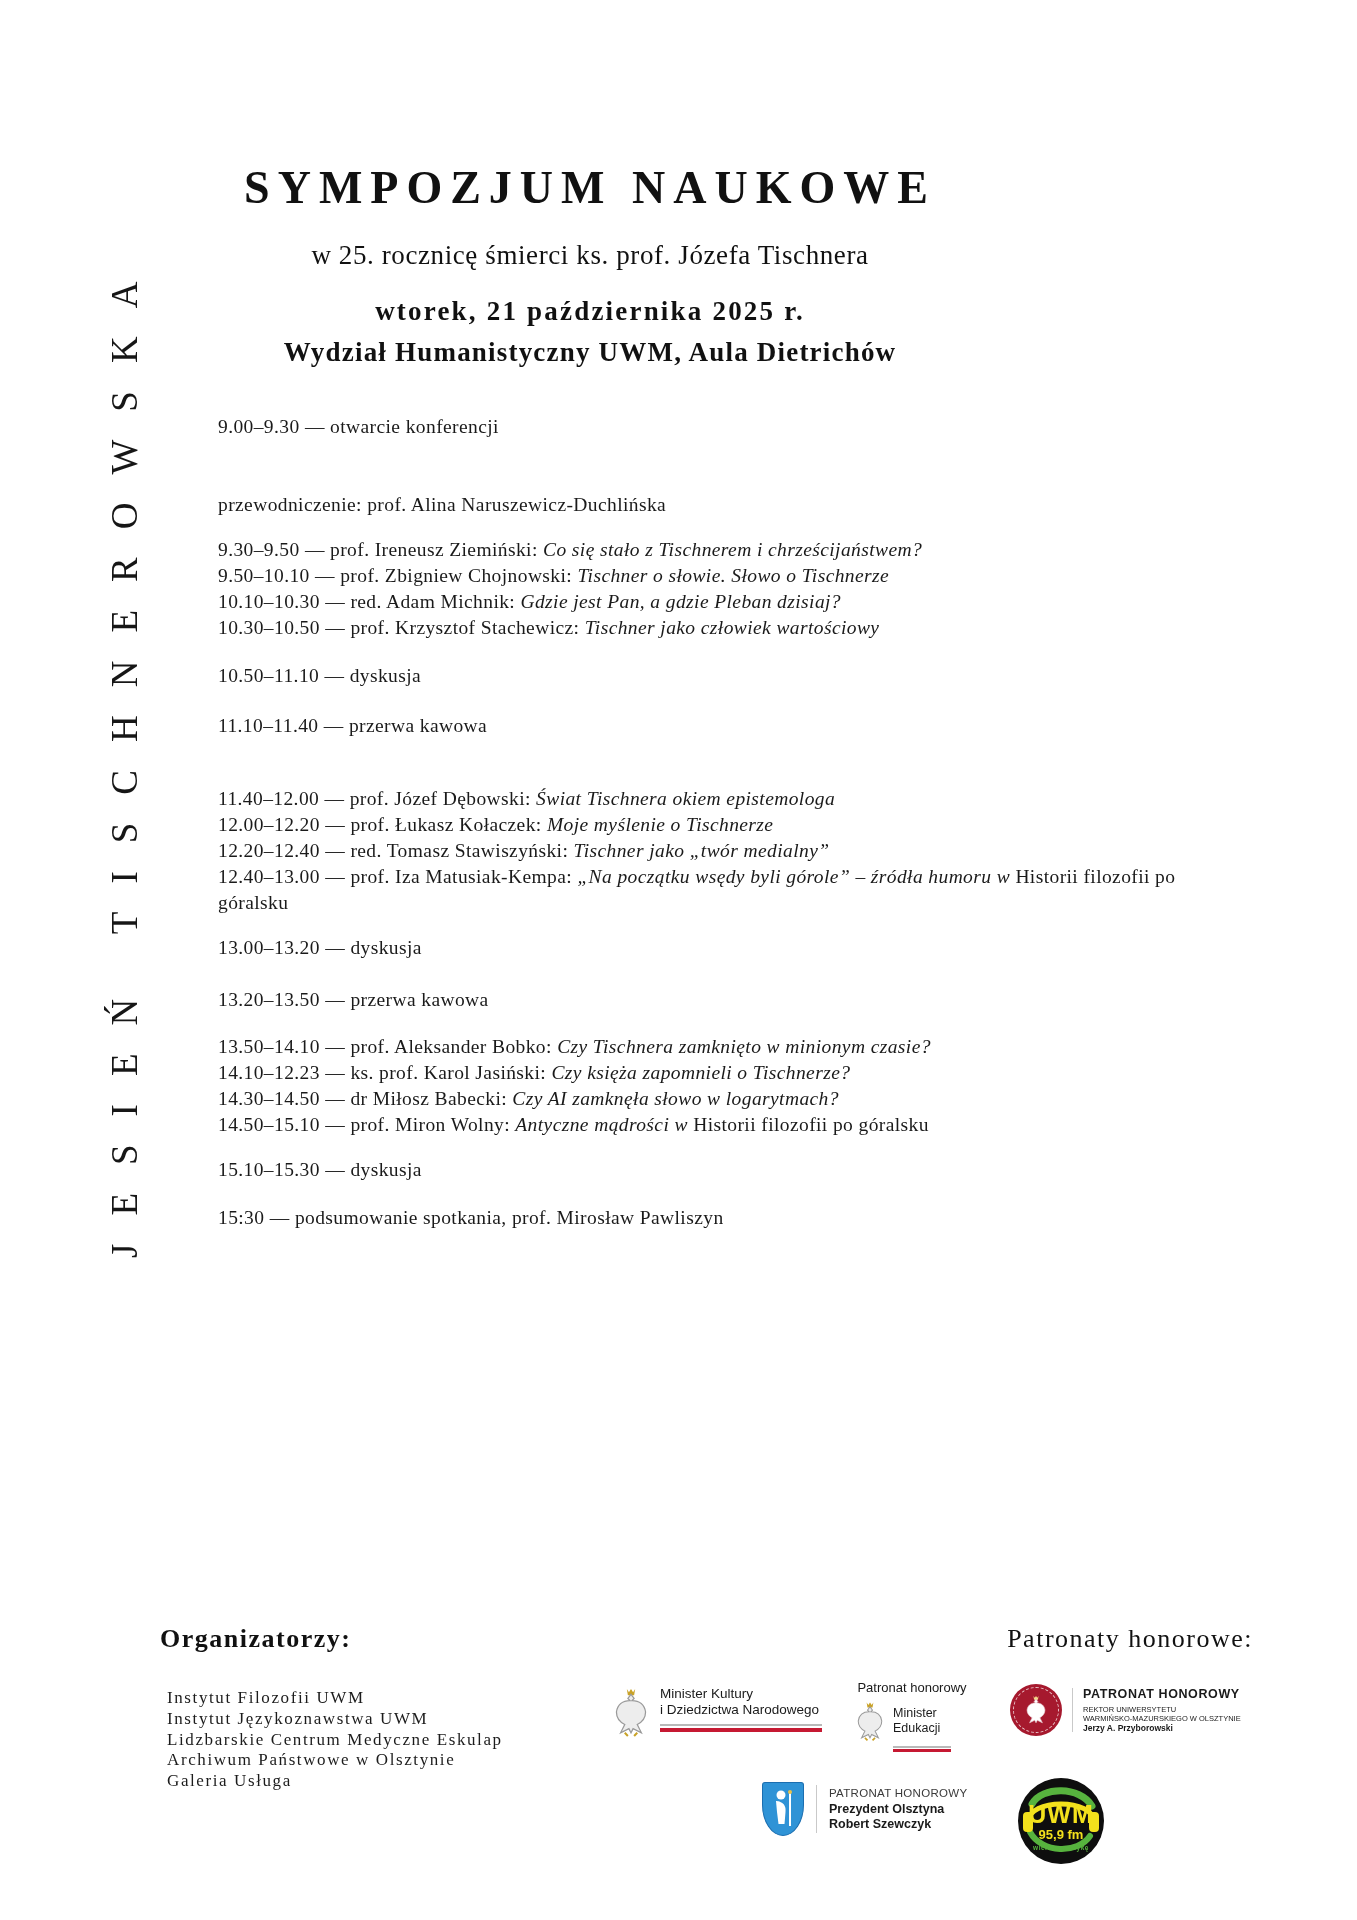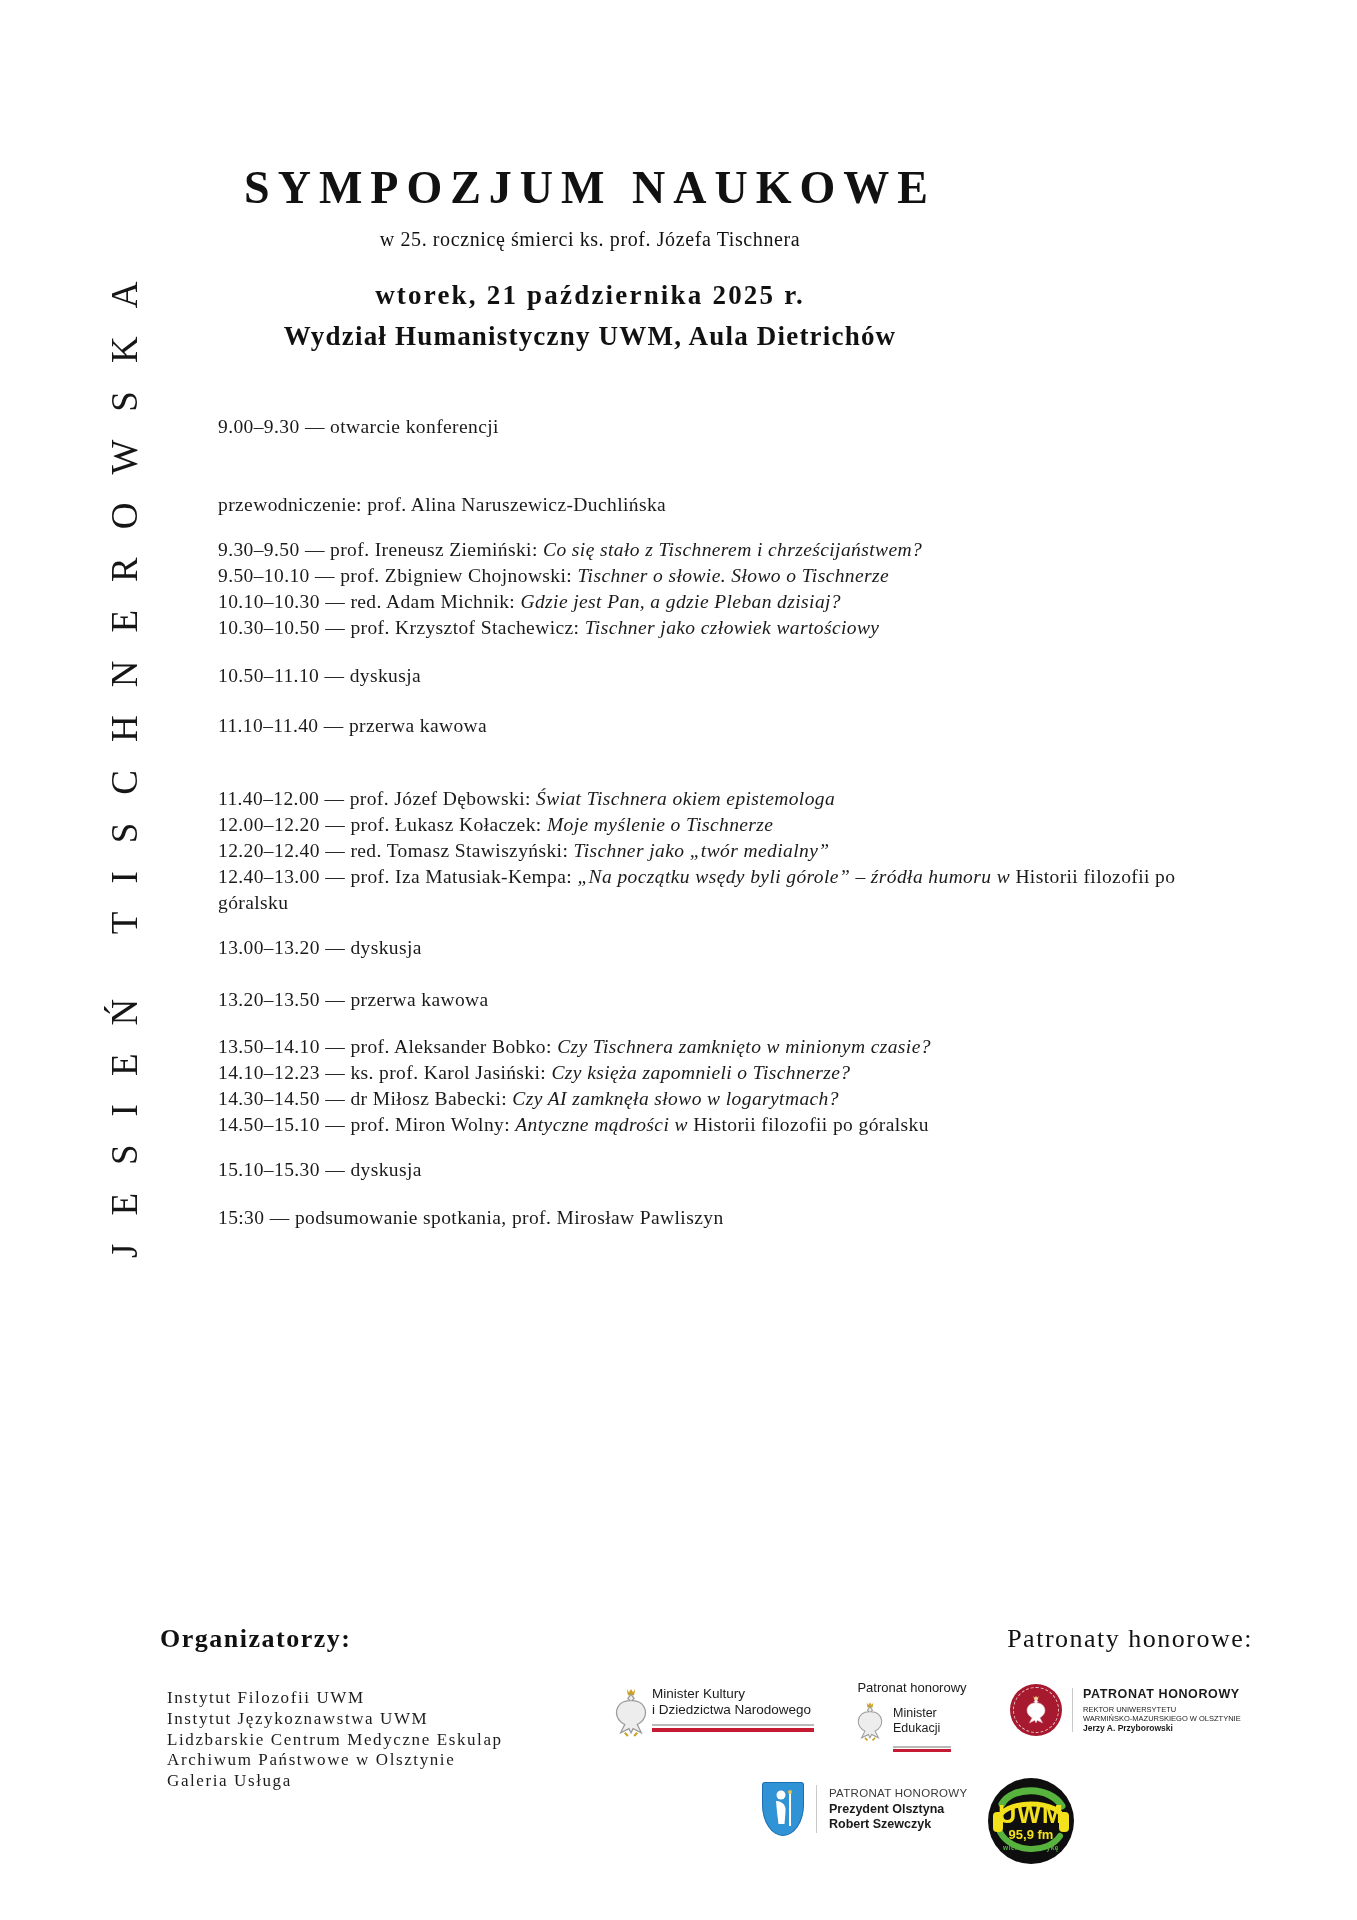--- a/index.html
+++ b/index.html
@@ -7,40 +7,40 @@
         font-family:"Liberation Serif","DejaVu Serif",serif;color:#111;}
 
   
   .side-title{position:absolute;left:103px;top:1258px;width:1120px;
     transform:rotate(-90deg);transform-origin:0 0;
     font-size:37px;letter-spacing:28px;white-space:nowrap;color:#161616;}
 
   
   .header{position:absolute;left:150px;top:162px;width:880px;text-align:center;}
   .title{font-size:46px;font-weight:bold;letter-spacing:8px;line-height:52px;}
-  .subtitle{margin-top:8px;font-size:20px;letter-spacing:0.6px;line-height:34px;}
+  .subtitle{margin-top:24px;font-size:27px;letter-spacing:0.6px;line-height:34px;}
   .dateline{margin-top:22px;font-size:27px;font-weight:bold;letter-spacing:2.2px;line-height:34px;}
   .venue{margin-top:7px;font-size:27px;font-weight:bold;letter-spacing:1.2px;line-height:34px;}
 
   
   .schedule{position:absolute;left:218px;top:414px;width:1022px;
     font-size:19.5px;line-height:26px;letter-spacing:0.4px;color:#1a1a1a;}
   .row{margin:0;}
   .seg.it{font-style:italic;}
   .mt19{margin-top:19px}.mt21{margin-top:21px}.mt22{margin-top:22px}
   .mt24{margin-top:24px}.mt26{margin-top:26px}.mt47{margin-top:47px}.mt52{margin-top:52px}
 
   
   .org-heading{position:absolute;left:160px;top:1624px;font-size:26px;font-weight:bold;letter-spacing:1.5px;}
   .pat-heading{position:absolute;right:104px;top:1624px;font-size:26px;font-weight:normal;letter-spacing:1.5px;}
   .org-list{position:absolute;left:167px;top:1688px;font-size:17px;line-height:20.8px;letter-spacing:1.6px;color:#1c1c1c;}
 
   
   .logo,.fm{font-family:"Liberation Sans","DejaVu Sans",sans-serif;color:#1a1a1a;}
-  .mkidn{position:absolute;left:610px;top:1686px;display:flex;gap:0;align-items:flex-start;}
+  .mkidn{position:absolute;left:610px;top:1686px;display:flex;gap:8px;align-items:flex-start;}
   .mk-line{font-size:13.5px;line-height:16px;}
   .mk-rule{margin-top:6px;width:162px;}
   .rule-thin{height:2px;background:#b9b9b9;margin-bottom:2px;}
   .rule-red{height:4px;background:#c61932;}
 
   .edu{position:absolute;left:853px;top:1680px;width:118px;}
   .edu-head{font-size:13px;margin-bottom:5px;text-align:center;}
   .edu-row{display:flex;gap:6px;align-items:center;}
   .edu-col{font-size:12.5px;line-height:15px;}
   .edu-rule{width:58px;margin:4px 0 0 40px;}
@@ -58,21 +58,21 @@
   .r-name{font-size:8.5px;font-weight:bold;margin-top:0;}
 
   .olsztyn{position:absolute;left:762px;top:1782px;display:flex;align-items:center;gap:12px;}
   .shield{width:40px;height:52px;background:#2f93d6;border:1px solid #1b6eb0;
     border-radius:3px 3px 50% 50%/3px 3px 58% 58%;position:relative;flex:0 0 auto;}
   .shield svg{position:absolute;left:6px;top:5px;}
   .olsztyn .v-div{height:48px;}
   .o-head{font-size:11.5px;color:#3a3a3a;letter-spacing:.3px;margin-bottom:3px;}
   .o-line{font-size:12.5px;font-weight:bold;line-height:15px;}
 
-  .fm{position:absolute;left:988px;top:1778px;width:86px;height:86px;border-radius:50%;
+  .fm{position:absolute;left:1018px;top:1778px;width:86px;height:86px;border-radius:50%;
     background:#0e0e0e;overflow:hidden;}
   .fm svg{position:absolute;left:0;top:0;}
   .fm-brand{position:absolute;left:0;top:24px;width:100%;text-align:center;
     color:#f3e11c;font-size:25px;font-weight:bold;letter-spacing:1px;line-height:25px;}
   .fm-freq{position:absolute;left:0;top:49px;width:100%;text-align:center;
     color:#f3e11c;font-size:13px;font-weight:bold;}
   .fm-tag{position:absolute;left:0;top:66px;width:100%;text-align:center;
     color:#57b33e;font-size:6.5px;font-weight:bold;letter-spacing:.5px;}
 </style>
 </head>

